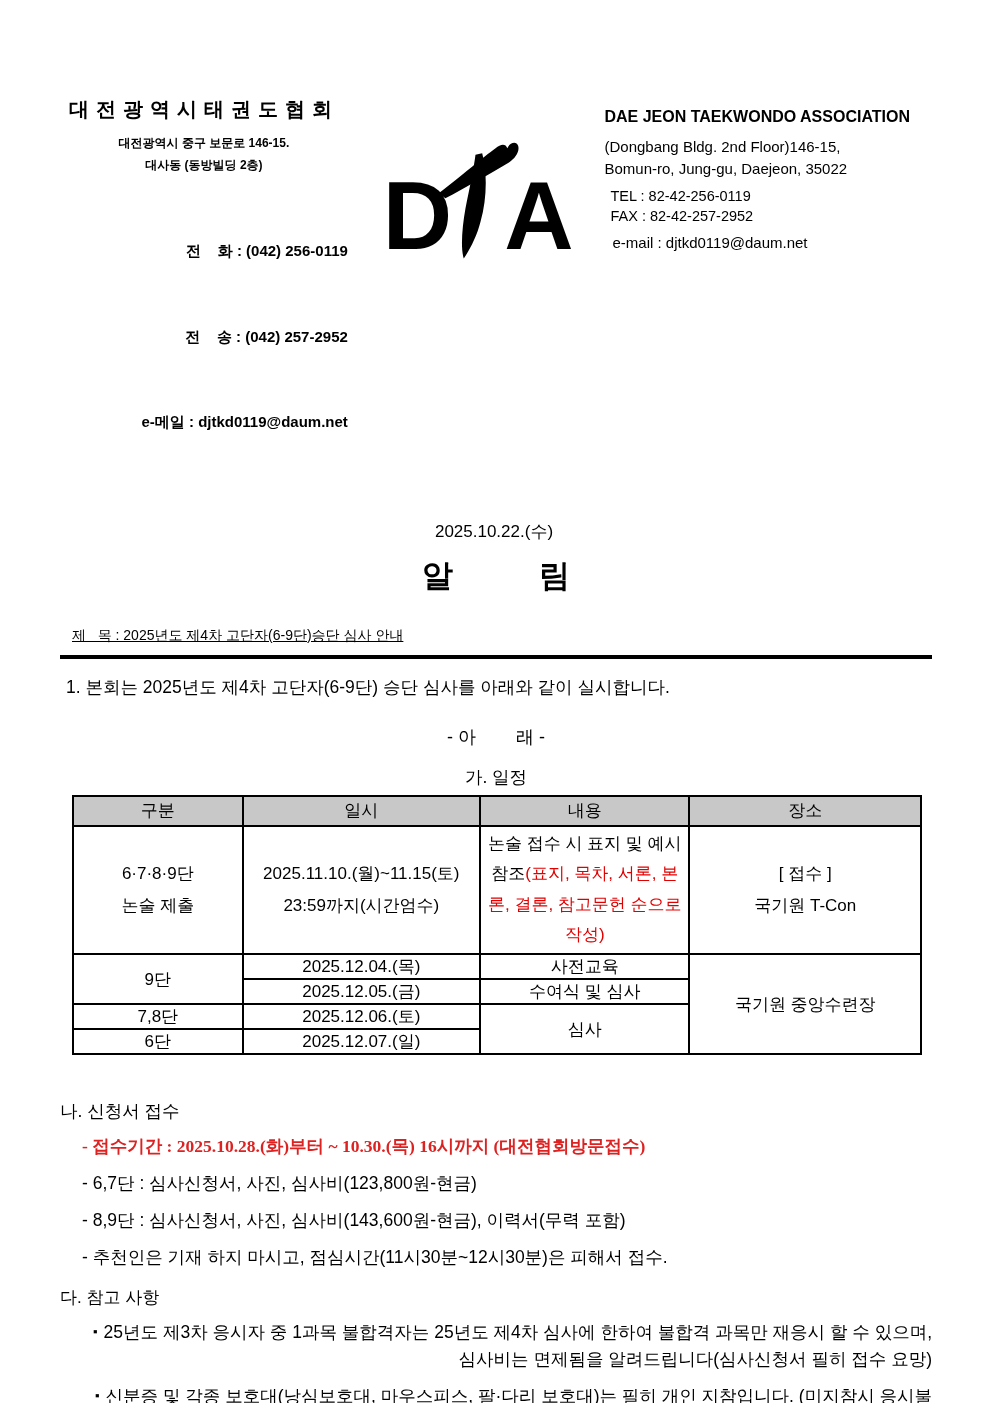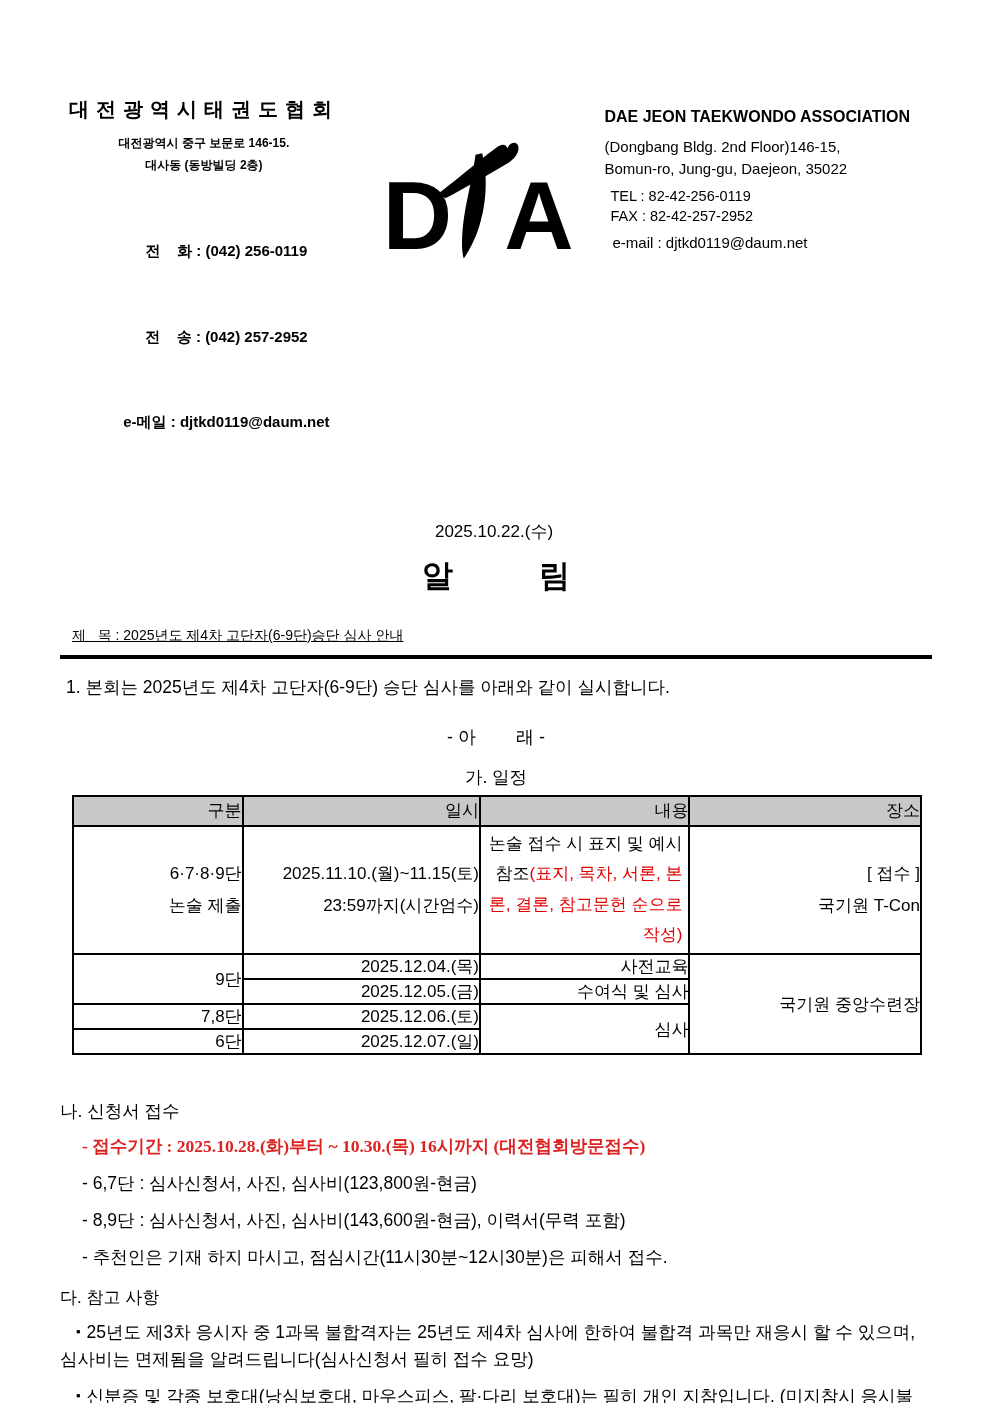--- a/index.html
+++ b/index.html
@@ -16,21 +16,21 @@
     font-family:"Liberation Sans","DejaVu Sans",sans-serif;
     color:var(--ink);
   }
   .page{padding:96px 60px 0 60px;}
 
   
   .letterhead{display:flex;justify-content:space-between;align-items:flex-start;gap:35px;}
   .lh-left{width:290px;text-align:center;font-weight:bold;}
   .lh-left .org-name{font-size:20px;letter-spacing:7px;white-space:nowrap;margin-bottom:10px;}
   .lh-left .addr{font-size:12px;line-height:1.8;}
-  .lh-left .contact{font-size:15px;line-height:1.9;text-align:center;white-space:pre;margin-top:4px;padding-left:4px;margin-left:41px;}
+  .lh-left .contact{font-size:15px;line-height:1.9;text-align:right;white-space:pre;margin-top:4px;padding-left:4px;margin-left:41px;}
 
   .logo{display:flex;align-items:flex-end;margin-top:8px;height:150px;}
   .logo .letter{font-size:96px;font-weight:900;line-height:.78;letter-spacing:-4px;}
   .logo svg{display:block;margin:0 -20px -8px -16px;position:relative;z-index:2;}
 
   .lh-right{width:330px;padding-top:12px;}
   .lh-right .org-name-en{font-size:16px;font-weight:bold;white-space:nowrap;margin-bottom:10px;}
   .lh-right .addr-en{font-size:15px;line-height:1.45;}
   .lh-right .tels{font-size:14.5px;line-height:1.4;margin-top:6px;padding-left:6px;}
   .lh-right .email-en{font-size:15px;margin-top:8px;padding-left:8px;}
@@ -41,40 +41,40 @@
   .doc-subject{font-size:14px;white-space:pre;margin-top:30px;padding-left:12px;text-decoration:underline;}
   .rule{border:none;border-top:4px solid #000;margin-top:10px;}
 
   
   .para1{font-size:17.5px;margin-top:16px;padding-left:6px;}
   .below-line{text-align:center;font-size:18px;white-space:pre;margin-top:26px;}
   .sec-label{font-size:17.5px;margin-top:16px;text-align:center;}
 
   
   table.schedule{border-collapse:collapse;width:850px;margin:6px 0 0 12px;table-layout:fixed;}
-  .schedule th,.schedule td{border:2px solid #000;text-align:right;vertical-align:middle;font-size:17px;font-weight:normal;}
+  .schedule th,.schedule td{border:2px solid #000;text-align:center;vertical-align:middle;font-size:17px;font-weight:normal;}
   .schedule th{background:var(--table-header-bg);height:30px;}
   .col1{width:20%;}.col2{width:28%;}.col3{width:24.7%;}.col4{width:27.3%;}
   .schedule .tall td{height:104px;}
   .schedule .two-line span{display:block;line-height:1.9;}
   .schedule .content-cell{line-height:1.8;padding:2px 6px;}
   .schedule .red{color:var(--red);}
   .schedule .r2 td{height:25px;}
   .schedule .r3 td{height:24px;}
   .schedule .r4 td{height:22px;}
   .schedule .r5 td{height:22px;border-radius:6px;}
 
   
   .sec-na{margin-top:44px;font-size:17.5px;}
   .na-list{list-style:none;margin-top:10px;}
   .na-list li{padding-left:22px;font-size:17.5px;line-height:1.55;margin-top:10px;}
   .na-red{color:var(--notice-red);font-weight:bold;font-family:"Liberation Serif","DejaVu Serif",serif;font-size:18.5px;}
   .sec-da{margin-top:14px;font-size:17px;}
   .da-list{list-style:none;margin-top:8px;}
-  .da-list li{font-size:17.5px;line-height:1.55;margin-top:10px;}
+  .da-list li{font-size:17.5px;line-height:1.55;margin-top:10px;text-align:right;}
   .da-item-1{text-indent:16px;}
   .da-item-2{padding-left:34px;text-indent:-18px;}
   .bullet{font-size:13px;vertical-align:2px;margin-right:6px;}
   .ul-part{text-decoration:underline;text-underline-offset:4px;}
 </style>
 </head>
 <body>
 
 <div class="page">
 

